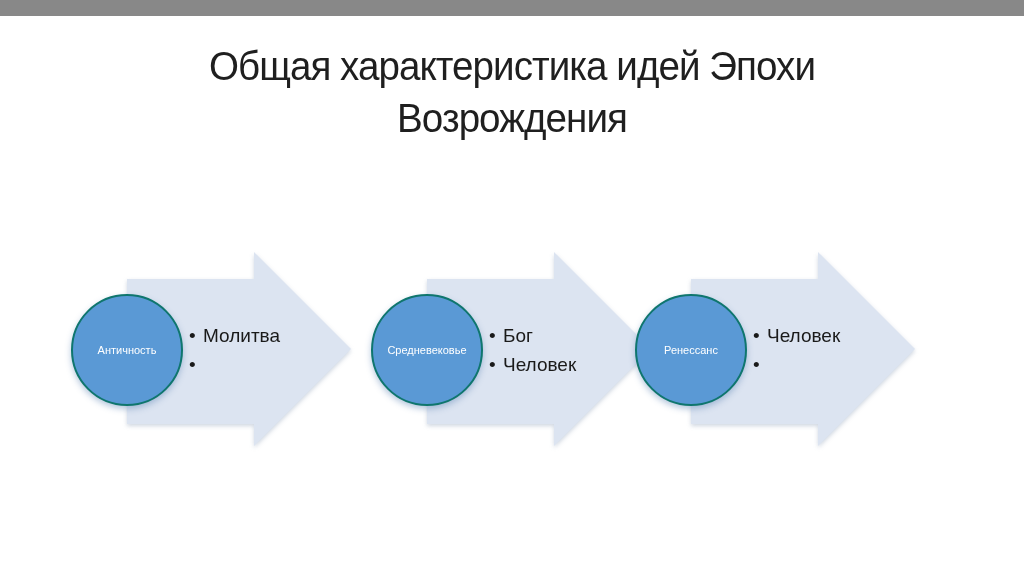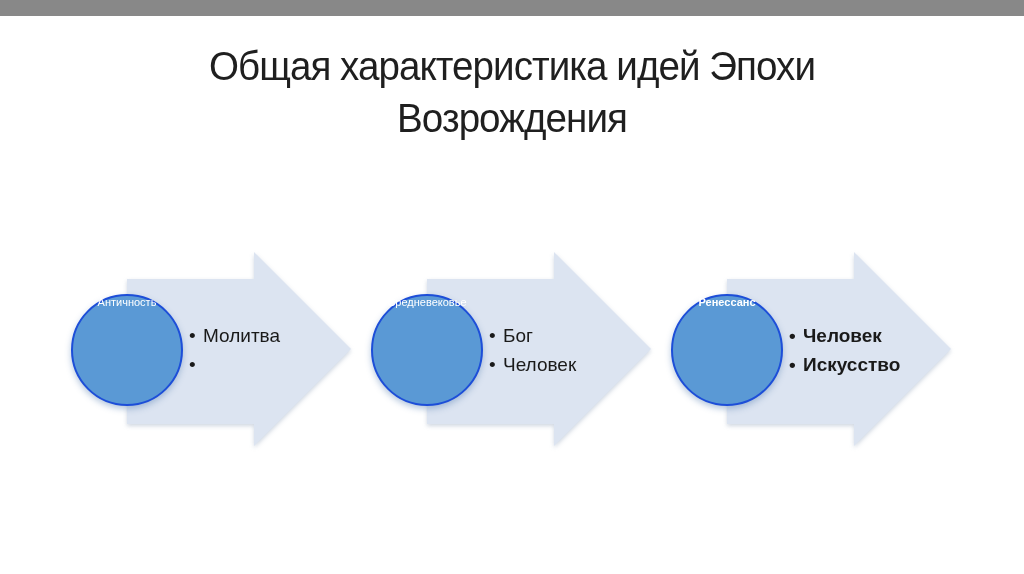--- a/index.html
+++ b/index.html
@@ -38,42 +38,43 @@
   }
   
   .unit {
     position: absolute;
     top: 232px;
     width: 280px;
     height: 200px;
   }
   .unit.u1 { left: 71px; }
   .unit.u2 { left: 371px; }
-  .unit.u3 { left: 671px; font-weight: bold; }
+  .unit.u3 { left: 635px; }
 
   .arrow {
     position: absolute;
     left: 56px;
     top: 0;
     filter: drop-shadow(0 2px 2px rgba(120, 140, 170, 0.35));
   }
   .arrow polygon { fill: var(--arrow-fill, #DCE4F1); }
 
   .circle {
     position: absolute;
     left: 0;
     top: 46px;
     width: 112px;
     height: 112px;
     box-sizing: border-box;
     border-radius: 50%;
     background: var(--accent, #5A99D5);
-    border: 2px solid #1d4ed8;
+    border: 2px solid #0f766e;
     box-shadow: 0 3px 6px rgba(90, 130, 180, 0.45);
     display: flex;
+    align-items: center;
     justify-content: center;
     text-align: center;
   }
   .circle span {
     color: var(--circle-label-color, #fff);
     font-size: 11px;
     line-height: 13px;
     padding: 0 4px;
   }
 
@@ -152,18 +153,17 @@
     <div class="circle">
       <span>Ренессанс</span>
     </div>
     <ul class="bullets">
       <li>
           <span class="dot">•</span>
           <span>Человек</span>
         </li>
       <li>
           <span class="dot">•</span>
-          <span>Искусство</span>
         </li>
     </ul>
   </div>
 
 </div>
 
 </body></html>

